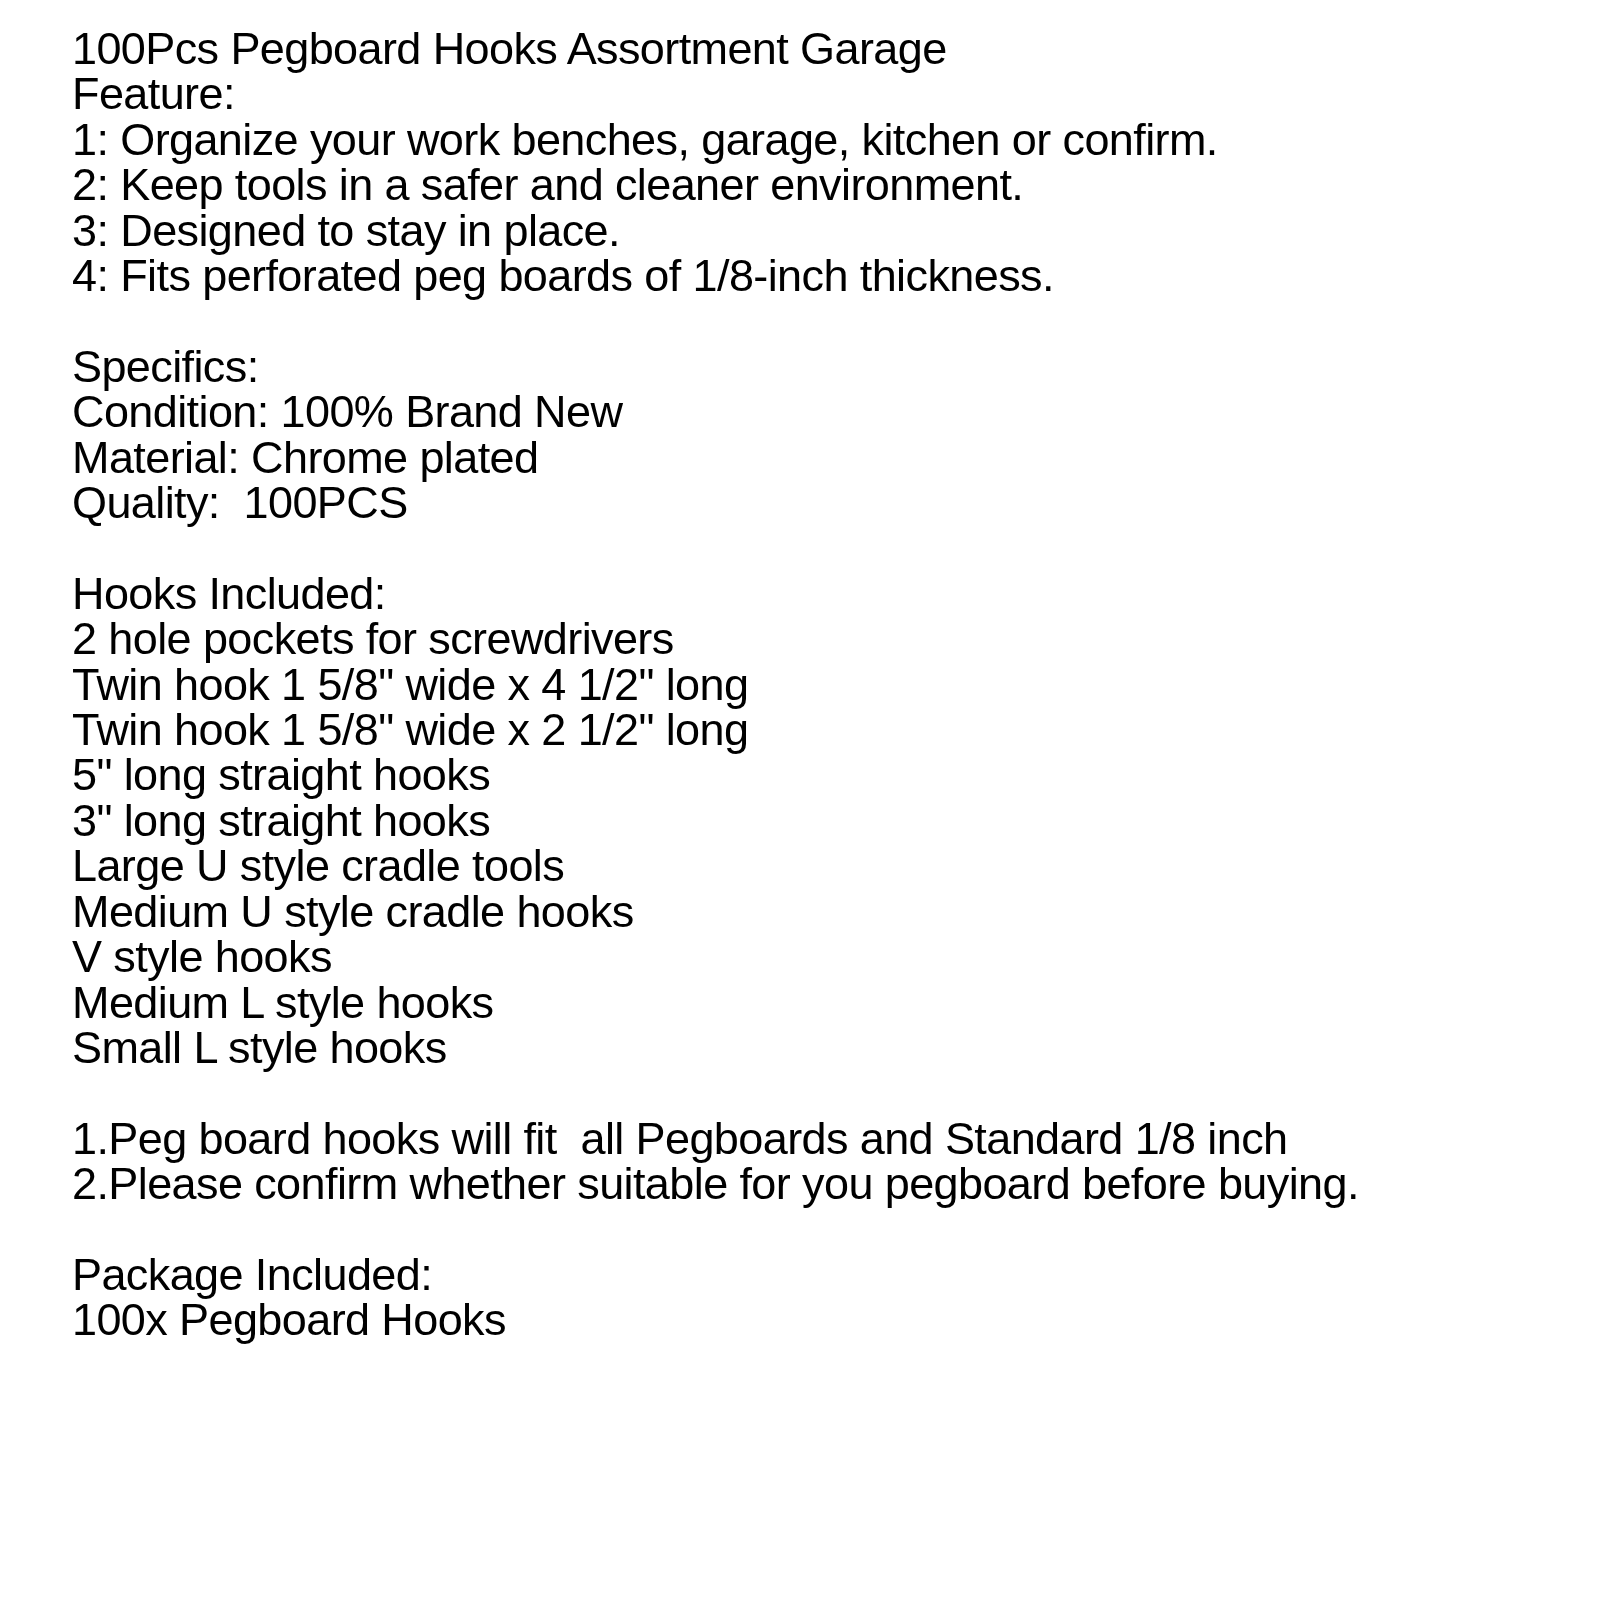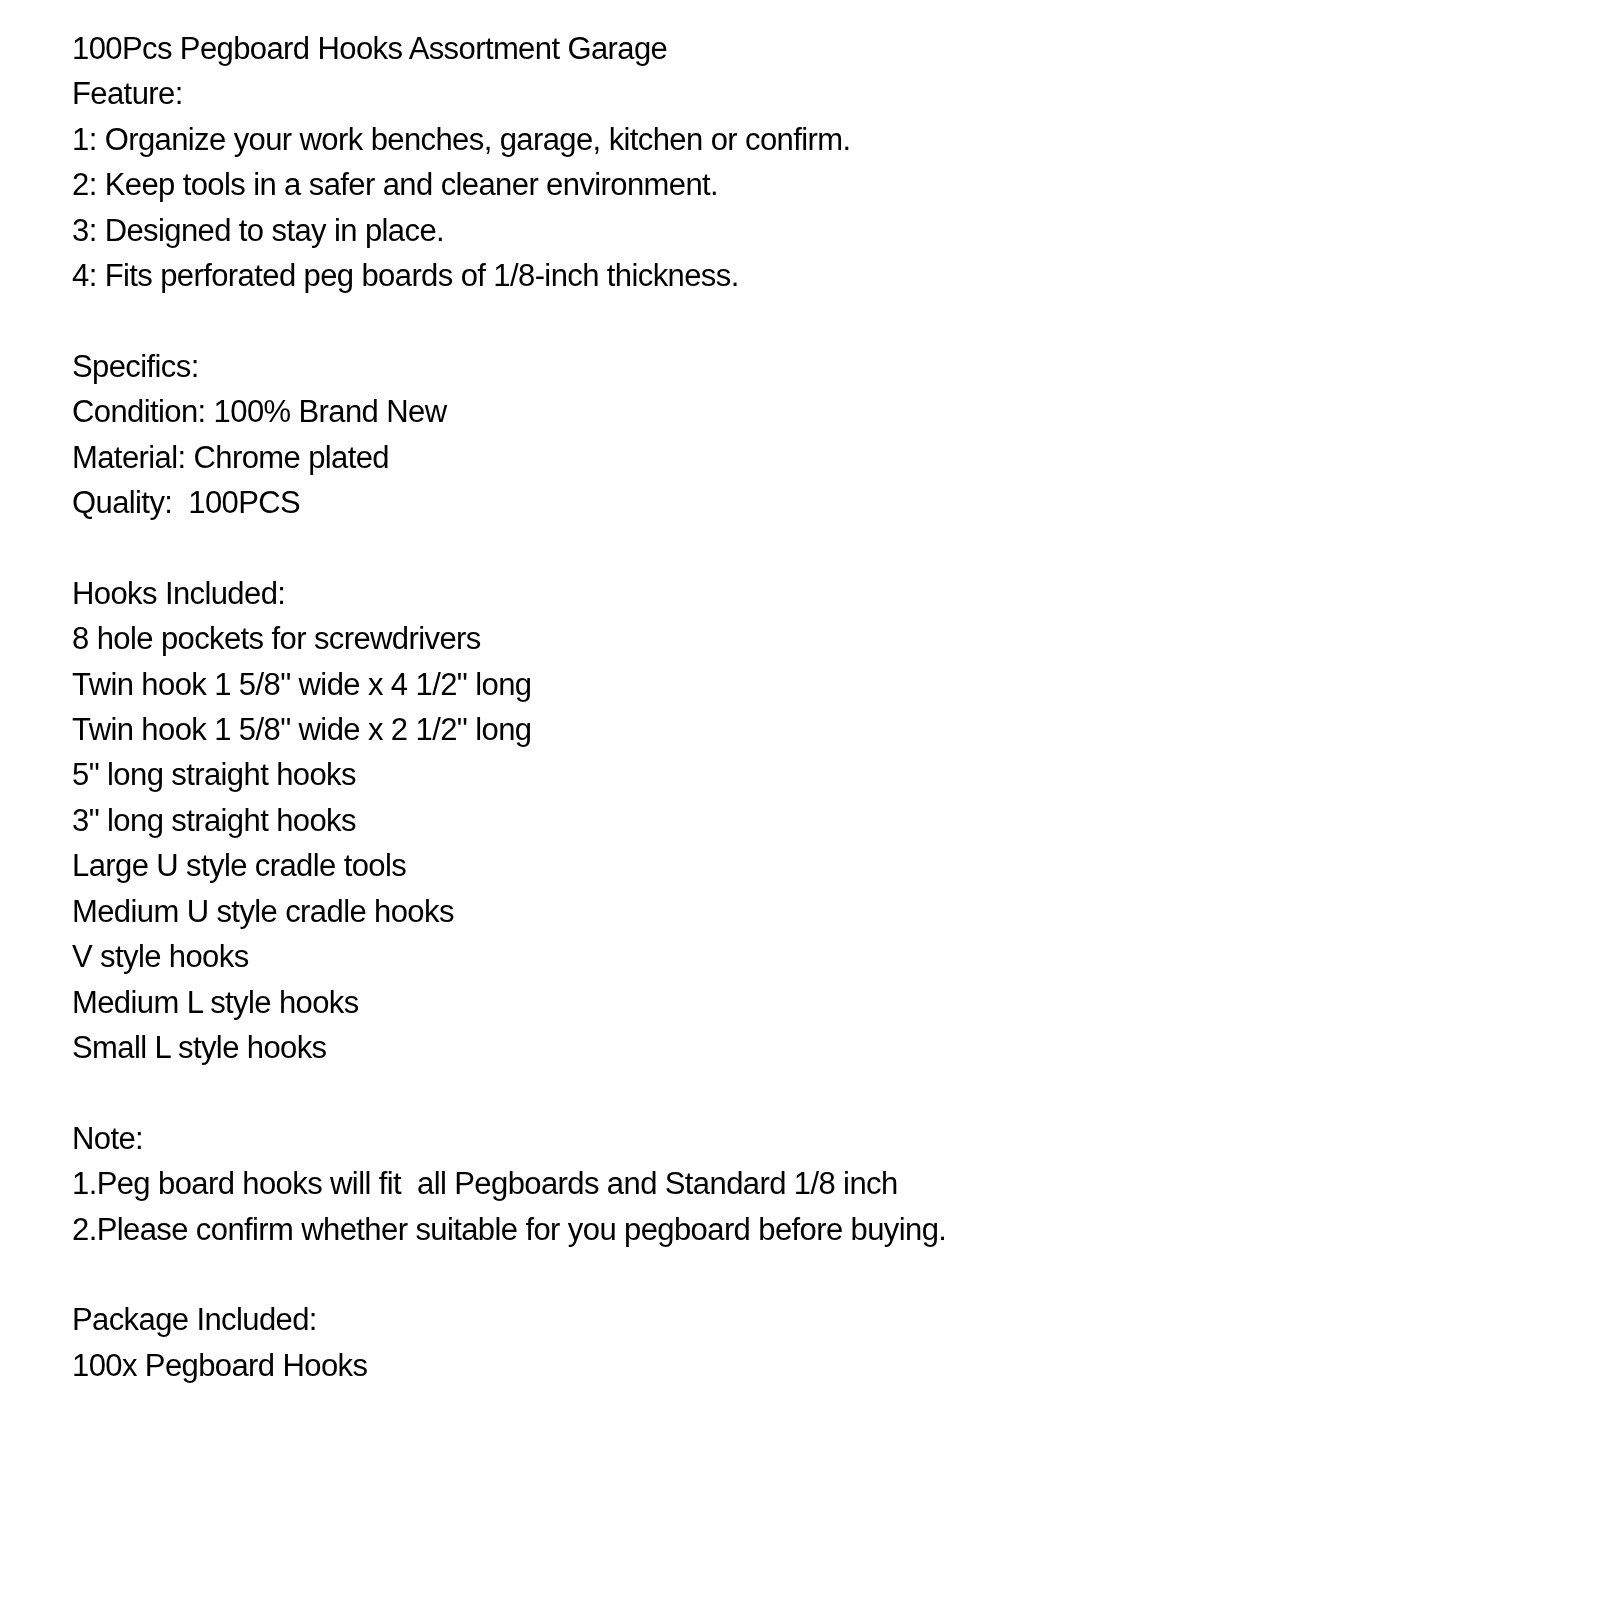--- a/index.html
+++ b/index.html
@@ -8,21 +8,21 @@
     height: 1600px;
     background: #ffffff;
     overflow: hidden;
   }
   .doc {
     position: absolute;
     top: 26px;
     left: 72px;
     width: 1500px;
     font-family: "Liberation Sans", sans-serif;
-    font-size: 31px;
+    font-size: 45px;
     line-height: 45.4px;
     font-weight: 400;
     color: #000000;
     letter-spacing: -0.6px;
   }
   .line {
     white-space: pre-wrap;
     min-height: 45.4px;
   }
   .blank-line {
@@ -50,36 +50,35 @@
     <div class="line">Specifics:</div>
     <div class="line">Condition: 100% Brand New</div>
     <div class="line">Material: Chrome plated</div>
     <div class="line">Quality:  100PCS</div>
   </div>
 
   <div class="blank-line"></div>
 
   <div>
     <div class="line">Hooks Included:</div>
-    <div class="line">8 hole pockets for screwdrivers</div>
+    <div class="line">2 hole pockets for screwdrivers</div>
     <div class="line">Twin hook 1 5/8" wide x 4 1/2" long</div>
     <div class="line">Twin hook 1 5/8" wide x 2 1/2" long</div>
     <div class="line">5" long straight hooks</div>
     <div class="line">3" long straight hooks</div>
     <div class="line">Large U style cradle tools</div>
     <div class="line">Medium U style cradle hooks</div>
     <div class="line">V style hooks</div>
     <div class="line">Medium L style hooks</div>
     <div class="line">Small L style hooks</div>
   </div>
 
   <div class="blank-line"></div>
 
   <div>
-    <div class="line">Note:</div>
     <div class="line">1.Peg board hooks will fit  all Pegboards and Standard 1/8 inch</div>
     <div class="line">2.Please confirm whether suitable for you pegboard before buying.</div>
   </div>
 
   <div class="blank-line"></div>
 
   <div>
     <div class="line">Package Included:</div>
     <div class="line">100x Pegboard Hooks</div>
   </div>

